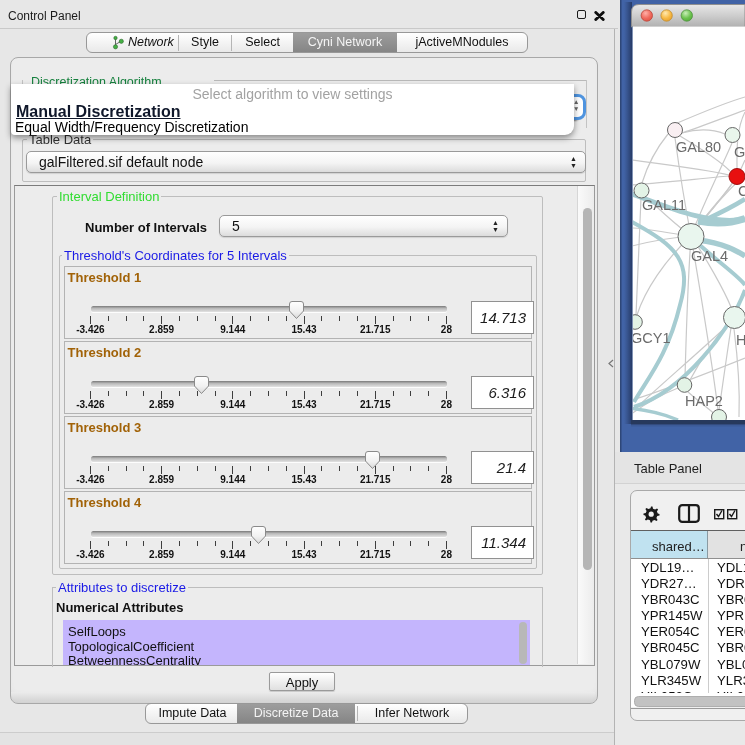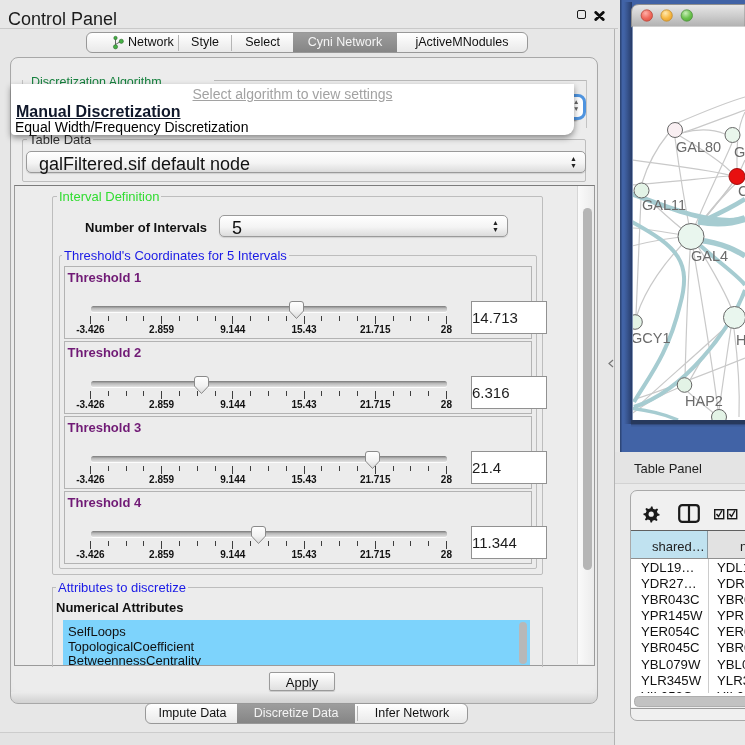--- a/index.html
+++ b/index.html
@@ -3,55 +3,55 @@
 <meta charset="utf-8">
 <style>
   html,body{margin:0;padding:0;}
   body{width:745px;height:745px;overflow:hidden;position:relative;
        font-family:"Liberation Sans",sans-serif;background:#e7e7e7;}
   .abs{position:absolute;}
   .etch{border:1px solid #bdbdbd;border-radius:2px;}
   .combo{position:absolute;border:1px solid #9a9a9a;border-radius:5px;
          background:linear-gradient(#ffffff,#f4f4f4 55%,#dcdcdc);
          box-shadow:0 1px 1px rgba(0,0,0,0.12);}
-  .combo .txt{position:absolute;left:12px;top:3px;font-size:18px;color:#111;}
+  .combo .txt{position:absolute;left:12px;top:3px;font-size:14px;color:#111;}
   .glabel{position:absolute;font-size:13px;background:#ececec;padding:0 2px;line-height:13px;}
   .b13{font-size:13px;font-weight:bold;color:#111;position:absolute;}
   .row{position:absolute;left:63.5px;width:466.5px;height:71px;border:1px solid #b3b3b3;background:#ececec;}
-  .rlab{position:absolute;left:3px;top:2.5px;font-size:13px;font-weight:bold;color:#701a75;}
+  .rlab{position:absolute;left:3px;top:2.5px;font-size:13px;font-weight:bold;color:#a16207;}
   .track{position:absolute;left:26.5px;top:39px;width:356px;height:5.5px;
          background:linear-gradient(#797979,#b9b9b9 40%,#e3e3e3);
          border-radius:2.5px;box-shadow:0 1px 0 #fdfdfd;}
   .tickmin{position:absolute;left:25.4px;top:49px;width:358px;height:5px;
      background:repeating-linear-gradient(to right,#3e3e3e 0,#3e3e3e 1px,transparent 1px,transparent 17.8px);}
   .tickmaj{position:absolute;left:25.4px;top:49px;width:358px;height:8px;
      background:repeating-linear-gradient(to right,#3e3e3e 0,#3e3e3e 1px,transparent 1px,transparent 71.2px);}
   .tl{position:absolute;top:57px;font-size:10px;font-weight:bold;color:#111;transform:translateX(-50%);}
   .thumb{position:absolute;top:33px;width:17px;height:20px;}
   .vbox{position:absolute;left:406.5px;top:34px;width:54px;height:31px;border:1px solid #919191;
-        background:#fff;font-size:15px;color:#1c1c1c;text-align:left;line-height:31px;padding-right:20px;}
+        background:#fff;font-size:15px;color:#1c1c1c;text-align:right;line-height:31px;padding-right:7px;font-style:italic;}
   .cell{position:absolute;top:0;height:100%;font-size:12.5px;color:#111;text-align:center;}
 </style>
 </head>
 <body>
 
 <div class="abs" style="left:0;top:0;width:618px;height:745px;background:#e7e7e7;"></div>
-<div class="abs" style="left:8px;top:9px;font-size:18px;color:#1b1b1b;">Control Panel</div>
+<div class="abs" style="left:8px;top:9px;font-size:12px;color:#1b1b1b;">Control Panel</div>
 <div class="abs" style="left:577px;top:10px;width:7px;height:7px;border:1.8px solid #1a1a1a;border-radius:2px;"></div>
 <svg class="abs" style="left:594px;top:10.5px;" width="11" height="10" viewBox="0 0 11 10">
   <path d="M1.8 1.5 L9.2 8.5 M9.2 1.5 L1.8 8.5" stroke="#0d0d0d" stroke-width="2.9" stroke-linecap="round"></path>
 </svg>
 <div class="abs" style="left:0;top:28px;width:618px;height:1px;background:#c9c9c9;"></div>
 
 <div class="abs" style="left:10px;top:57px;width:586px;height:645px;border:1px solid #a8a8a8;
      border-radius:8px;background:#ececec;box-shadow:inset 0 -10px 8px -6px #cdcdcd;"></div>
 
 <div class="abs" style="left:86px;top:32px;width:440px;height:19px;border:1px solid #989898;border-radius:6px;
      background:linear-gradient(#ffffff,#e9e9e9);overflow:hidden;">
-  <div class="cell" style="left:0;width:91px;line-height:19px;text-align:left;padding-left:41px;box-sizing:border-box;">Network</div>
+  <div class="cell" style="left:0;width:91px;line-height:19px;text-align:left;padding-left:41px;box-sizing:border-box;font-style:italic;">Network</div>
   <div class="abs" style="left:91px;top:2px;width:1px;height:16px;background:#b5b5b5;"></div>
   <div class="cell" style="left:92px;width:52px;line-height:19px;">Style</div>
   <div class="abs" style="left:144px;top:2px;width:1px;height:16px;background:#b5b5b5;"></div>
   <div class="cell" style="left:145px;width:61px;line-height:19px;text-align:center;">Select</div>
   <div class="cell" style="left:206px;width:104px;line-height:19px;background:linear-gradient(#9d9d9d,#858585);color:#f4f4f4;">Cyni Network</div>
   <div class="cell" style="left:310px;width:130px;line-height:19px;">jActiveMNodules</div>
 </div>
 <svg class="abs" style="left:112px;top:35px;" width="13" height="15" viewBox="0 0 13 15">
   <path d="M3.5 3.5 L3.5 11.5 M3.5 9.5 L8.5 6.5" stroke="#666" stroke-width="1"></path>
   <circle cx="3.5" cy="3" r="1.7" fill="#44b044" stroke="#2c662c" stroke-width="0.6"></circle>
@@ -182,21 +182,21 @@
         </linearGradient>
       </defs>
     <path d="M1.5 4 Q1.5 1.5 4 1.5 L13 1.5 Q15.5 1.5 15.5 4 L15.5 11 L8.5 18.5 L1.5 11 Z" fill="url(#th4)" stroke="#8a8a8a" stroke-width="1"></path>
   </svg>
   <div class="vbox">11.344</div>
 </div>
 
 <div class="abs" style="left:52px;top:587px;width:489px;height:79px;border:1px solid #bdbdbd;border-bottom:none;"></div>
 <div class="glabel" style="left:56px;top:581px;color:#1a1ae6;">Attributes to discretize</div>
 <div class="b13" style="left:56px;top:600px;">Numerical Attributes</div>
-<div class="abs" style="left:63px;top:620px;width:467px;height:45px;background:#7dd3fc;overflow:hidden;">
+<div class="abs" style="left:63px;top:620px;width:467px;height:45px;background:#c4b5fd;overflow:hidden;">
   <div style="padding:5px 0 0 5px;font-size:13px;line-height:14.5px;color:#111;">SelfLoops<br>TopologicalCoefficient<br>BetweennessCentrality</div>
 </div>
 <div class="abs" style="left:519px;top:622px;width:8px;height:42px;border-radius:4px;background:#b8b8b8;"></div>
 
 <div class="abs" style="left:269px;top:672px;width:64px;height:17px;border:1px solid #9a9a9a;border-radius:2px;
      background:linear-gradient(#ffffff,#e0e0e0);text-align:center;font-size:13px;line-height:19px;color:#111;
      box-shadow:0 1px 1px rgba(0,0,0,0.15);">Apply</div>
 
 <div class="abs" style="left:11px;top:692px;width:584px;height:9px;background:linear-gradient(#ececec,#d5d5d5);border-radius:0 0 8px 8px;"></div>
 
@@ -209,21 +209,21 @@
 </div>
 <div class="abs" style="left:0;top:732px;width:618px;height:1px;background:#cccccc;"></div>
 <div class="abs" style="left:0;top:733px;width:618px;height:12px;background:#e3e3e3;"></div>
 
 <svg class="abs" style="left:607px;top:359px;" width="8" height="9" viewBox="0 0 8 9">
   <path d="M6 1 L2 4.5 L6 8" fill="none" stroke="#777" stroke-width="1.2"></path>
 </svg>
 
 <div class="abs" style="left:11px;top:84px;width:563px;height:51px;background:#fff;
      border-radius:0 0 9px 4px;box-shadow:0 3px 6px rgba(0,0,0,0.42);z-index:30;">
-  <div style="position:absolute;left:0;top:2px;width:100%;text-align:center;font-size:14px;color:#a2a2a2;text-decoration:underline;">Select algorithm to view settings</div>
+  <div style="position:absolute;left:0;top:2px;width:100%;text-align:center;font-size:14px;color:#a2a2a2;">Select algorithm to view settings</div>
   <div style="position:absolute;left:5px;top:19px;font-size:16px;font-weight:bold;color:#0f172a;text-decoration:underline;">Manual Discretization</div>
   <div style="position:absolute;left:4px;top:35px;font-size:14px;color:#000;">Equal Width/Frequency Discretization</div>
 </div>
 
 <div class="abs" style="left:614px;top:29px;width:1px;height:716px;background:#b3b3b3;"></div>
 <svg class="abs" style="left:620px;top:0;z-index:5;" width="125" height="452" viewBox="0 0 125 452">
   <rect x="0" y="0" width="125" height="452" fill="#4163a6"></rect>
   <rect x="0" y="0" width="1.5" height="452" fill="#2e4778"></rect>
   <defs>
     <linearGradient id="tbar" x1="0" y1="0" x2="0" y2="1">

